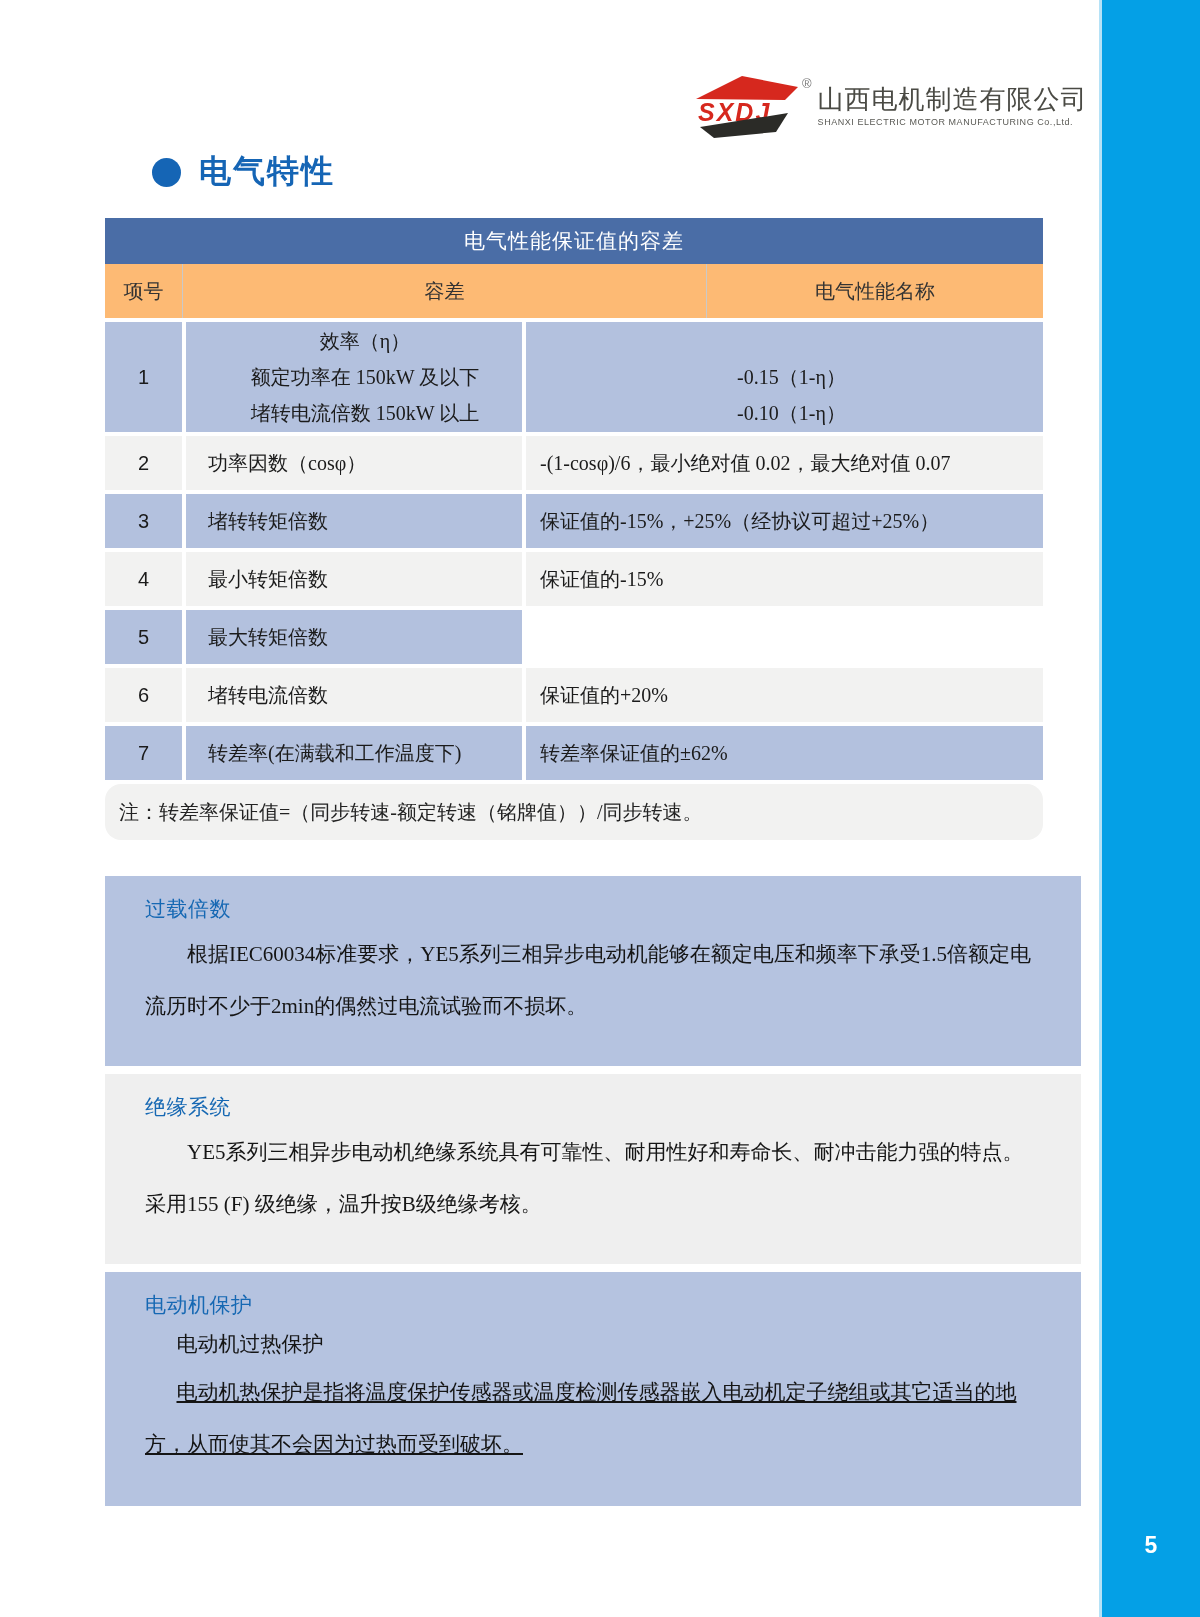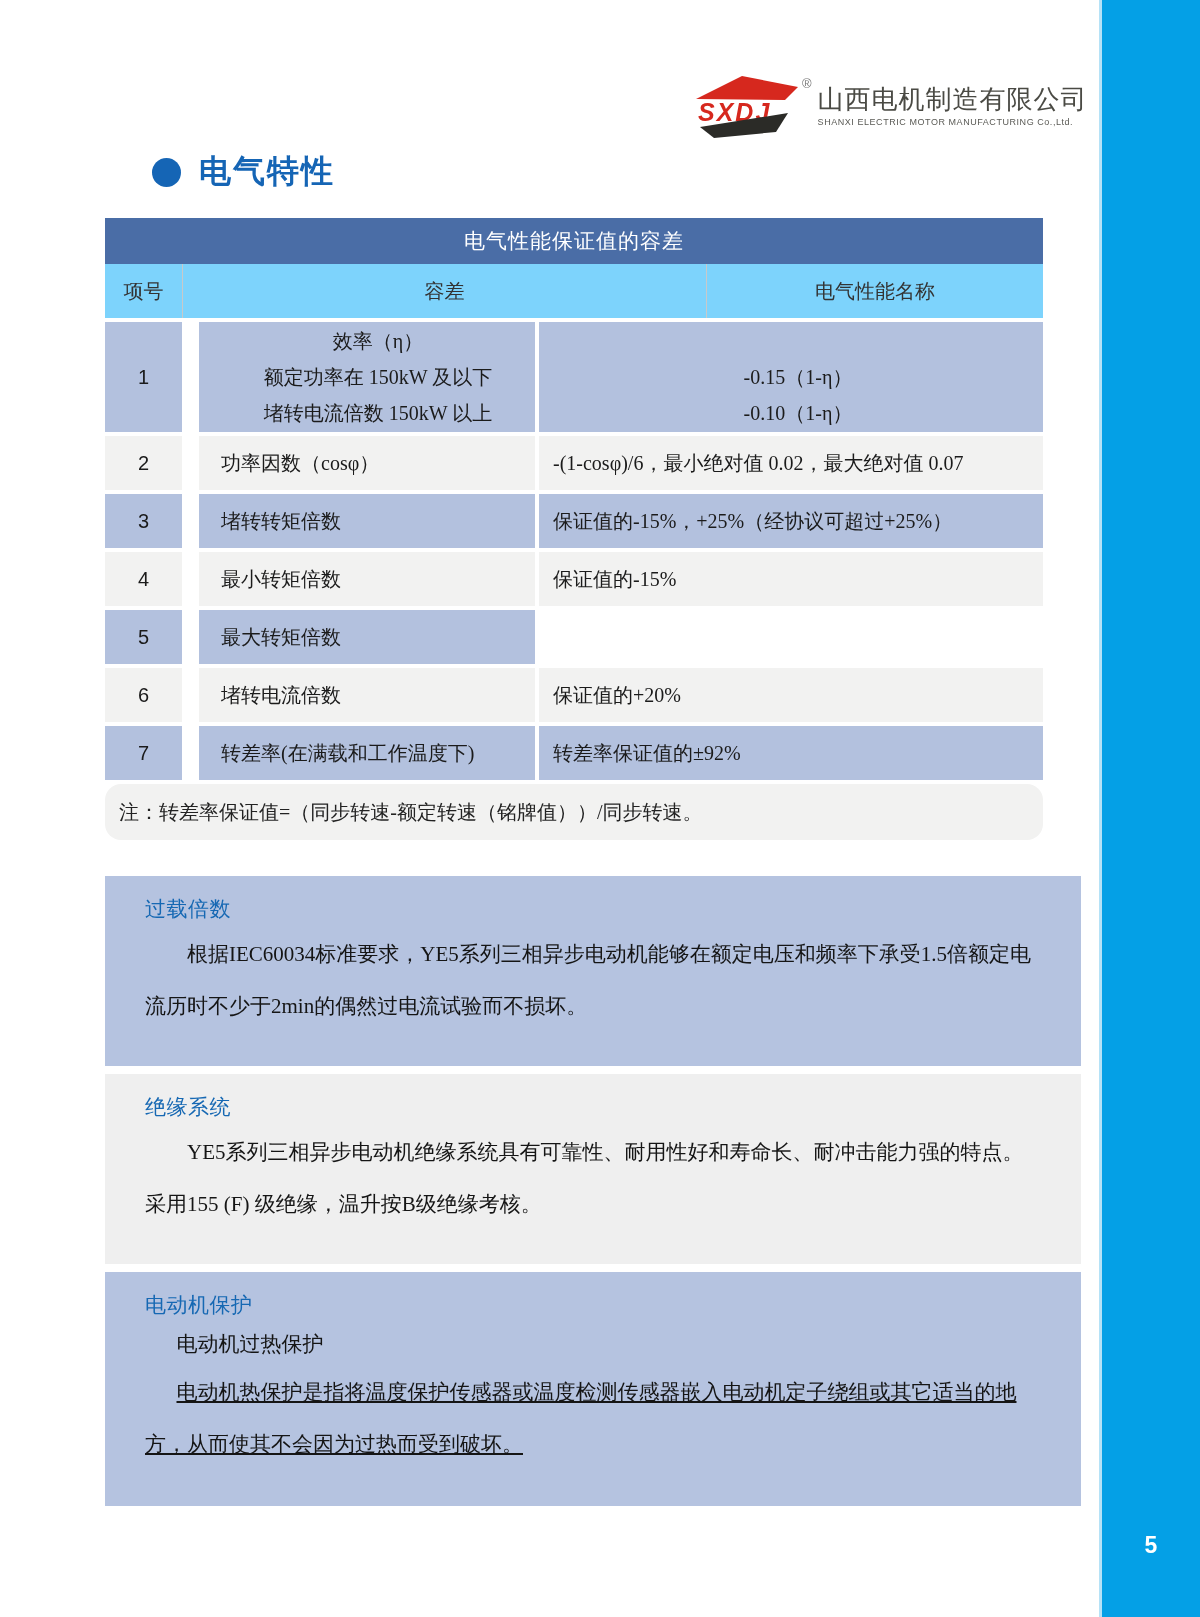--- a/index.html
+++ b/index.html
@@ -45,38 +45,38 @@
     font-family:"Liberation Sans","DejaVu Sans",sans-serif;
     font-size:32px;font-weight:bold;color:var(--heading_blue,#1565B5);letter-spacing:2px;
   }
   
   .tol-table{position:absolute;left:105px;top:218px;width:938px;}
   .table-titlebar{
     height:46px;background:var(--table_header_bg,#4A6DA6);
     display:flex;align-items:center;justify-content:center;
     color:#ffffff;font-size:21px;letter-spacing:1px;
   }
-  .table-headrow{display:flex;height:54px;background:#7dd3fc;}
+  .table-headrow{display:flex;height:54px;background:#fdba74;}
   .th{
     display:flex;align-items:center;justify-content:center;
     font-size:20px;color:#333;border-right:1px solid #c9c9c9;
   }
   .th:last-child{border-right:none;}
   .col1{width:77px;flex:none;}
   .col2{width:336px;flex:none;}
   .col3{flex:1;}
   .trow{display:flex;margin-top:4px;}
   .trow .cell{margin-right:4px;}
   .trow .cell:last-child{margin-right:0;}
   .cell{display:flex;}
   .bg-blue .cell{background:var(--row_blue,#B3C1DE);}
   .bg-light .cell{background:var(--row_light,#F2F2F1);}
   .cell.num{align-items:center;justify-content:center;font-size:20px;
     font-family:"Liberation Sans","DejaVu Sans",sans-serif;}
-  .cell.name{align-items:center;padding-left:22px;font-size:20px;box-sizing:border-box;margin-left:13px;}
+  .cell.name{align-items:center;padding-left:22px;font-size:20px;box-sizing:border-box;}
   .cell.tol{align-items:center;padding-left:14px;font-size:20px;box-sizing:border-box;}
   .row-tall{height:110px;}
   .row-std{height:54px;}
   .multiline{display:flex;flex-direction:column;justify-content:center;}
   .mline{line-height:36px;min-height:36px;}
   .note-row{
     margin-top:4px;height:56px;background:var(--row_light,#F2F2F1);
     display:flex;align-items:center;padding-left:14px;font-size:20px;color:#222;
     box-sizing:border-box;
     border-radius:16px;
@@ -169,21 +169,21 @@
     <div class="cell name col2 row-std">最大转矩倍数</div>
   </div>
   <div class="trow row-std bg-light">
     <div class="cell num col1 row-std">6</div>
     <div class="cell name col2 row-std">堵转电流倍数</div>
     <div class="cell tol col3 row-std">保证值的+20%</div>
   </div>
   <div class="trow row-std bg-blue">
     <div class="cell num col1 row-std">7</div>
     <div class="cell name col2 row-std">转差率(在满载和工作温度下)</div>
-    <div class="cell tol col3 row-std">转差率保证值的±92%</div>
+    <div class="cell tol col3 row-std">转差率保证值的±62%</div>
   </div>
 
   <div class="note-row">注：转差率保证值=（同步转速-额定转速（铭牌值））/同步转速。</div>
 </div>
 
 <div class="panel panel-1 panel-blue">
   <div class="panel-heading">过载倍数</div>
   <p class="panel-body">根据IEC60034标准要求，YE5系列三相异步电动机能够在额定电压和频率下承受1.5倍额定电流历时不少于2min的偶然过电流试验而不损坏。</p>
 </div>
 

